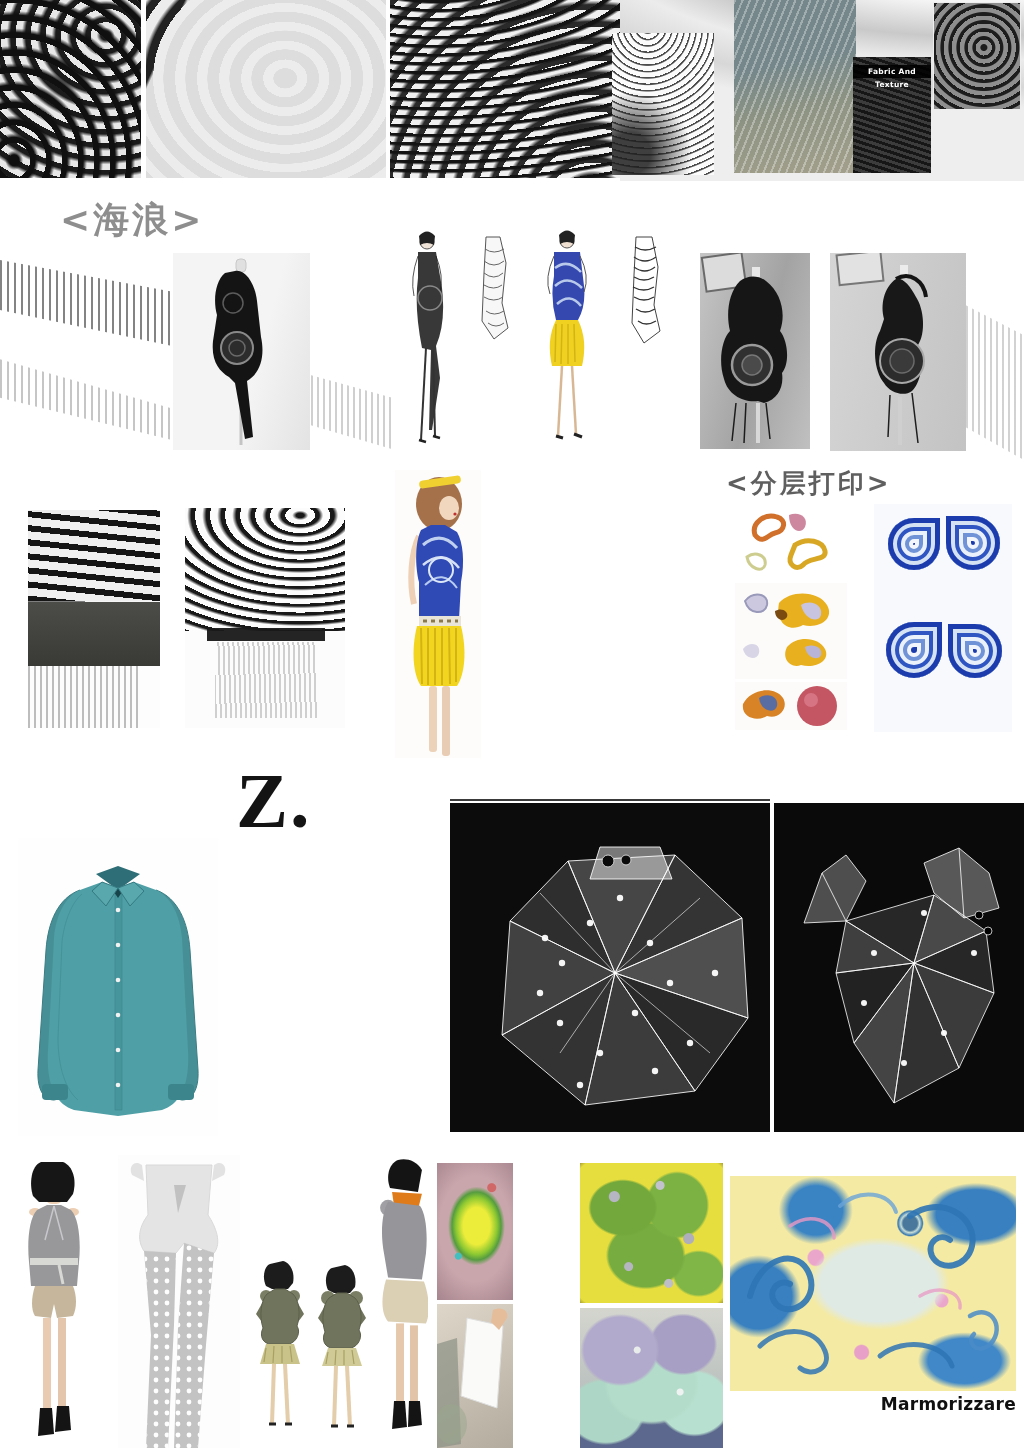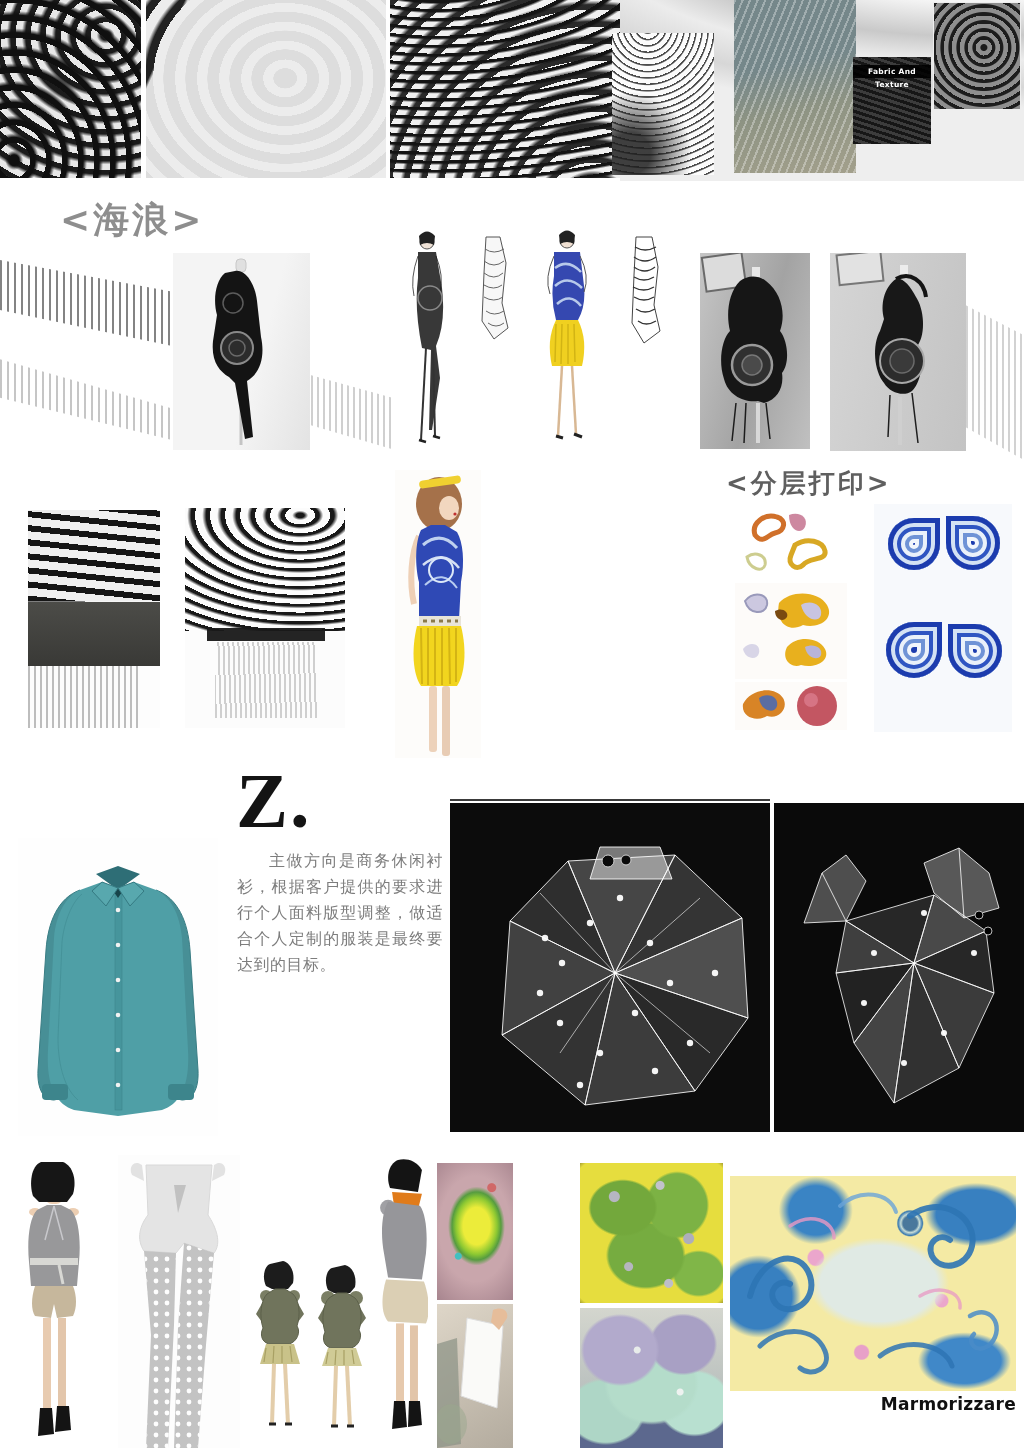--- a/index.html
+++ b/index.html
@@ -31,21 +31,21 @@
   #collagebg{left:620px;top:0;width:404px;height:181px;
     background:
       radial-gradient(ellipse 130% 95% at 88% -35%, #f5f5f5 38%, #c9c9c9 58%, #ececec 72%, #d7d7d7 88%, #eee 100%);}
   #contour{left:612px;top:33px;width:102px;height:142px;background:
       radial-gradient(circle at 18% 85%, rgba(30,30,30,.85) 0 14%, rgba(30,30,30,0) 42%),
       repeating-radial-gradient(ellipse 150% 115% at 35% -5%, #4c4c4c 0 1px, rgba(255,255,255,0) 2px 6px),
       #fbfbfb;}
   #pleated{left:734px;top:0;width:122px;height:173px;background:
       repeating-linear-gradient(112deg, rgba(255,255,255,.32) 0 2px, rgba(255,255,255,0) 2px 7px),
       linear-gradient(168deg,#75878a 0 38%,#8d9383 62%,#a3a08c 100%);}
-  #fabricimg{left:853px;top:57px;width:78px;height:87px;background:
+  #fabricimg{left:853px;top:57px;width:78px;height:116px;background:
       repeating-linear-gradient(18deg,#161616 0 3px,#3c3c3c 3px 6px);}
   #fabricbar{position:absolute;left:0;top:8px;width:100%;height:13px;background:rgba(0,0,0,.88);
       color:#fff;font-size:7.5px;font-weight:bold;line-height:13px;text-align:center;letter-spacing:.3px;}
   #rock{left:933px;top:2px;width:86px;height:106px;border:1px solid #eee;background:
       repeating-radial-gradient(circle at 58% 42%, #1d1d1d 0 3px, #8e8e8e 4px 8px);}
 
   
   #title-waves{left:24px;top:196px;font-size:36px;color:#8e8e8e;margin-left:36px;}
   #title-print{left:726px;top:466px;font-size:26px;color:#5f5f5f;}
   #title-rhino{left:437px;top:760px;font-size:28px;color:#454545;}
@@ -308,21 +308,20 @@
 
   <div class="abs" id="drops">
     <div class="drop" style="left:14px;top:14px;width:52px;height:52px;transform:rotate(90deg)"></div>
     <div class="drop" style="left:72px;top:12px;width:54px;height:54px;transform:scaleX(-1) rotate(90deg)"></div>
     <div class="drop" style="left:12px;top:118px;width:56px;height:56px;transform:scaleX(-1)"></div>
     <div class="drop" style="left:74px;top:120px;width:54px;height:54px"></div>
   </div>
 
   <div class="abs" id="zlogo">Z.</div>
   <div class="bodytext" id="ztext">
-    <p class="indent">主做方向是商务休闲衬衫，根据客户提供的要求进行个人面料版型调整，做适合个人定制的服装是最终要达到的目标。</p>
   </div>
 
   <div class="ph" id="shirtph">
     <svg viewBox="0 0 200 298">
       <path d="M78,36 L100,28 L122,36 L100,52 Z" fill="#2e6e76"></path>
       <path d="M62,52 C40,60 30,84 28,112 L20,232 C19,252 26,262 36,262 L54,258 C48,236 47,200 49,160 L53,104 Z" fill="#478f96" stroke="#3a7d84"></path>
       <path d="M138,52 C160,60 170,84 172,112 L180,232 C181,252 174,262 164,262 L146,258 C152,236 153,200 151,160 L147,104 Z" fill="#478f96" stroke="#3a7d84"></path>
       <path d="M62,52 C48,58 38,76 36,100 L30,212 C28,248 38,266 56,272 L100,278 L144,272 C162,266 172,248 170,212 L164,100 C162,76 152,58 138,52 L116,44 L100,50 L84,44 Z" fill="#4f9fa6"></path>
       <path d="M64,56 C54,64 46,84 44,104 L40,200 C40,230 48,252 60,262" stroke="#3f8a91" fill="none" opacity=".6"></path>
       <rect x="97" y="50" width="7" height="222" fill="#46959c" stroke="#3d868d" stroke-width=".6"></rect>

